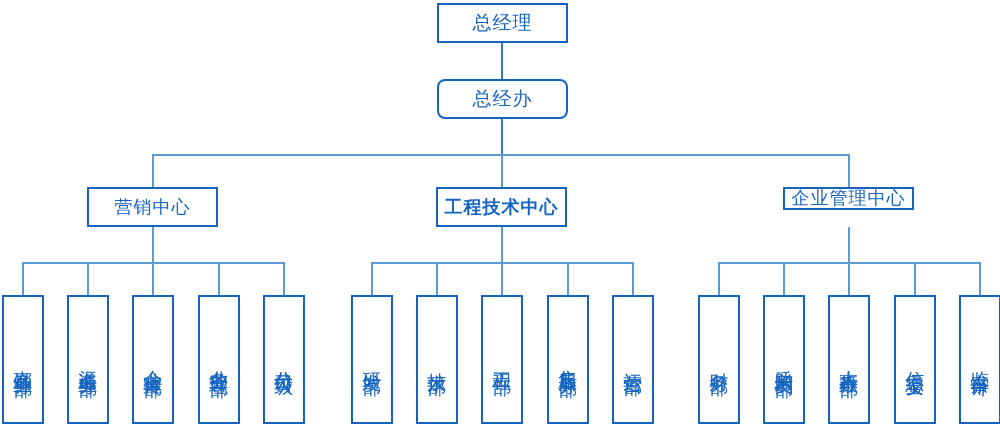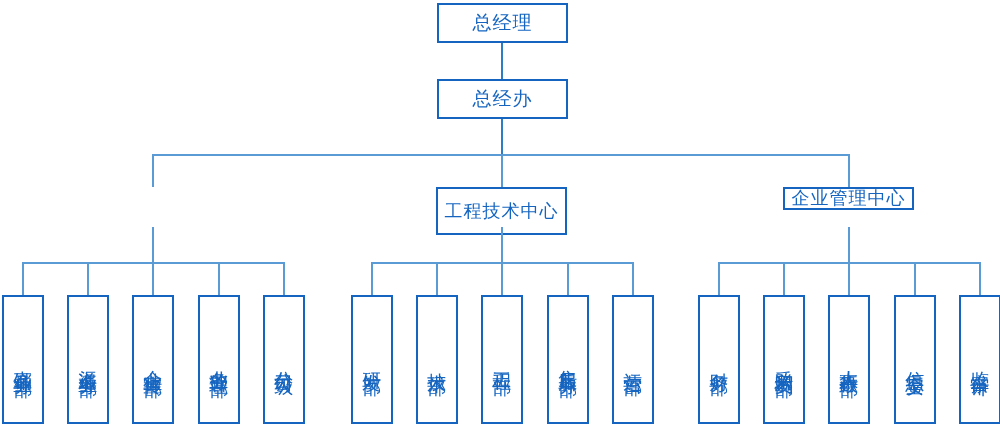--- a/index.html
+++ b/index.html
@@ -66,33 +66,36 @@
 <body>
 
 <div id="chart">
 
   <div class="node level1" style="left:437px; top:3px; width:131px; height:40px;">
     <span>总经理</span>
   </div>
 
   <div class="line v" style="left:501px; top:43px; height:36px;"></div>
 
-  <div class="node level1" style="left:437px; top:79px; width:131px; height:40px;">
+  <div class="node level1" style="left:437px; top:79px; width:131px; height:40px;border-radius:8px;">
     <span>总经办</span>
   </div>
 
   <div class="line v" style="left:501px; top:119px; height:36px;"></div>
 
   <div class="line h thin" style="left:152px; top:154px; width:698px;"></div>
 
   <div class="line v thin" style="left:152px; top:154px; height:33px;"></div>
   <div class="line v thin" style="left:501px; top:154px; height:33px;"></div>
   <div class="line v thin" style="left:848px; top:154px; height:33px;"></div>
 
-  <div class="node level2" style="left:436px; top:187px; width:131px; height:48px;">
+  <div class="node level2" style="left:87px; top:187px; width:131px; height:40px;">
+    <span>营销中心</span>
+  </div>
+  <div class="node level2" style="left:436px; top:187px; width:131px; height:40px;font-weight:bold;">
     <span>工程技术中心</span>
   </div>
   <div class="node level2" style="left:783px; top:187px; width:131px; height:23px;">
     <span>企业管理中心</span>
   </div>
 
   <div class="line v thin" style="left:152px; top:227px; height:35px;"></div>
   <div class="line h thin" style="left:22px; top:262px; width:262px;"></div>
   <div class="line v thin" style="left:22px; top:262px; height:33px;"></div>
   <div class="line v thin" style="left:87px; top:262px; height:33px;"></div>

